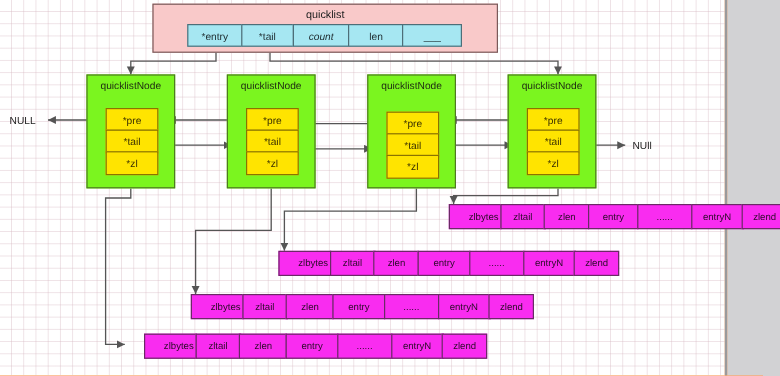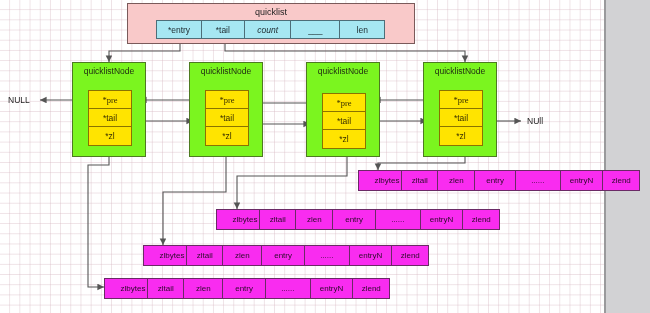--- a/index.html
+++ b/index.html
@@ -55,30 +55,30 @@
   .qnode-title{
     position:absolute;top:3px;width:100%;text-align:center;
     font-size:8.5px;color:#1e2a12;
   }
   .qnode-fields{position:absolute;box-sizing:border-box;}
   .ncell{
     box-sizing:border-box;background:#ffe400;border:1.3px solid #8a7300;
     margin-top:-1.3px;display:flex;align-items:center;justify-content:center;
     font-size:8.5px;color:#3a3000;
   }
-  .ncell:first-child{margin-top:0;font-family:Liberation Serif, serif;}
+  .ncell:first-child{margin-top:0;}
 
   
   .ziplist{position:absolute;display:flex;box-sizing:border-box;}
   .zcell{
     box-sizing:border-box;background:#f92cf0;border:1.3px solid #6b2a66;
     margin-left:-1.3px;display:flex;align-items:center;justify-content:center;
     font-size:8px;color:#2b0b29;white-space:nowrap;
   }
-  .zcell:first-child{margin-left:0;padding-left:14px;}
+  .zcell:first-child{margin-left:16px;padding-left:14px;}
 
   
   .nulllbl{position:absolute;font-size:8.5px;color:#222;white-space:nowrap;}
 </style>
 </head>
 <body>
 
 <div id="stage">
 
   <div id="canvas"></div>
@@ -119,22 +119,22 @@
     </g>
   </svg>
 
   <div class="qlist" style="left:127px;top:3px;width:288px;height:41px;">
     <div class="qlist-title">quicklist</div>
   </div>
   <div class="qlist-fields" style="left:156px;top:20px;width:230px;height:19px;">
     <div class="qcell" style="width:46px;">*entry</div>
     <div class="qcell" style="width:44px;">*tail</div>
     <div class="qcell" style="width:48px;font-style:italic;">count</div>
+    <div class="qcell" style="width:46px;">len</div>
     <div class="qcell" style="width:50px;">___</div>
-    <div class="qcell" style="width:46px;">len</div>
   </div>
 
   <div class="qnode" style="left:72px;top:62px;width:74px;height:95px;">
     <div class="qnode-title">quicklistNode</div>
   </div>
   <div class="qnode-fields" style="left:88px;top:90px;width:44px;">
     <div class="ncell" style="height:19px;">*pre</div>
     <div class="ncell" style="height:20px;">*tail</div>
     <div class="ncell" style="height:20px;">*zl</div>
   </div>

